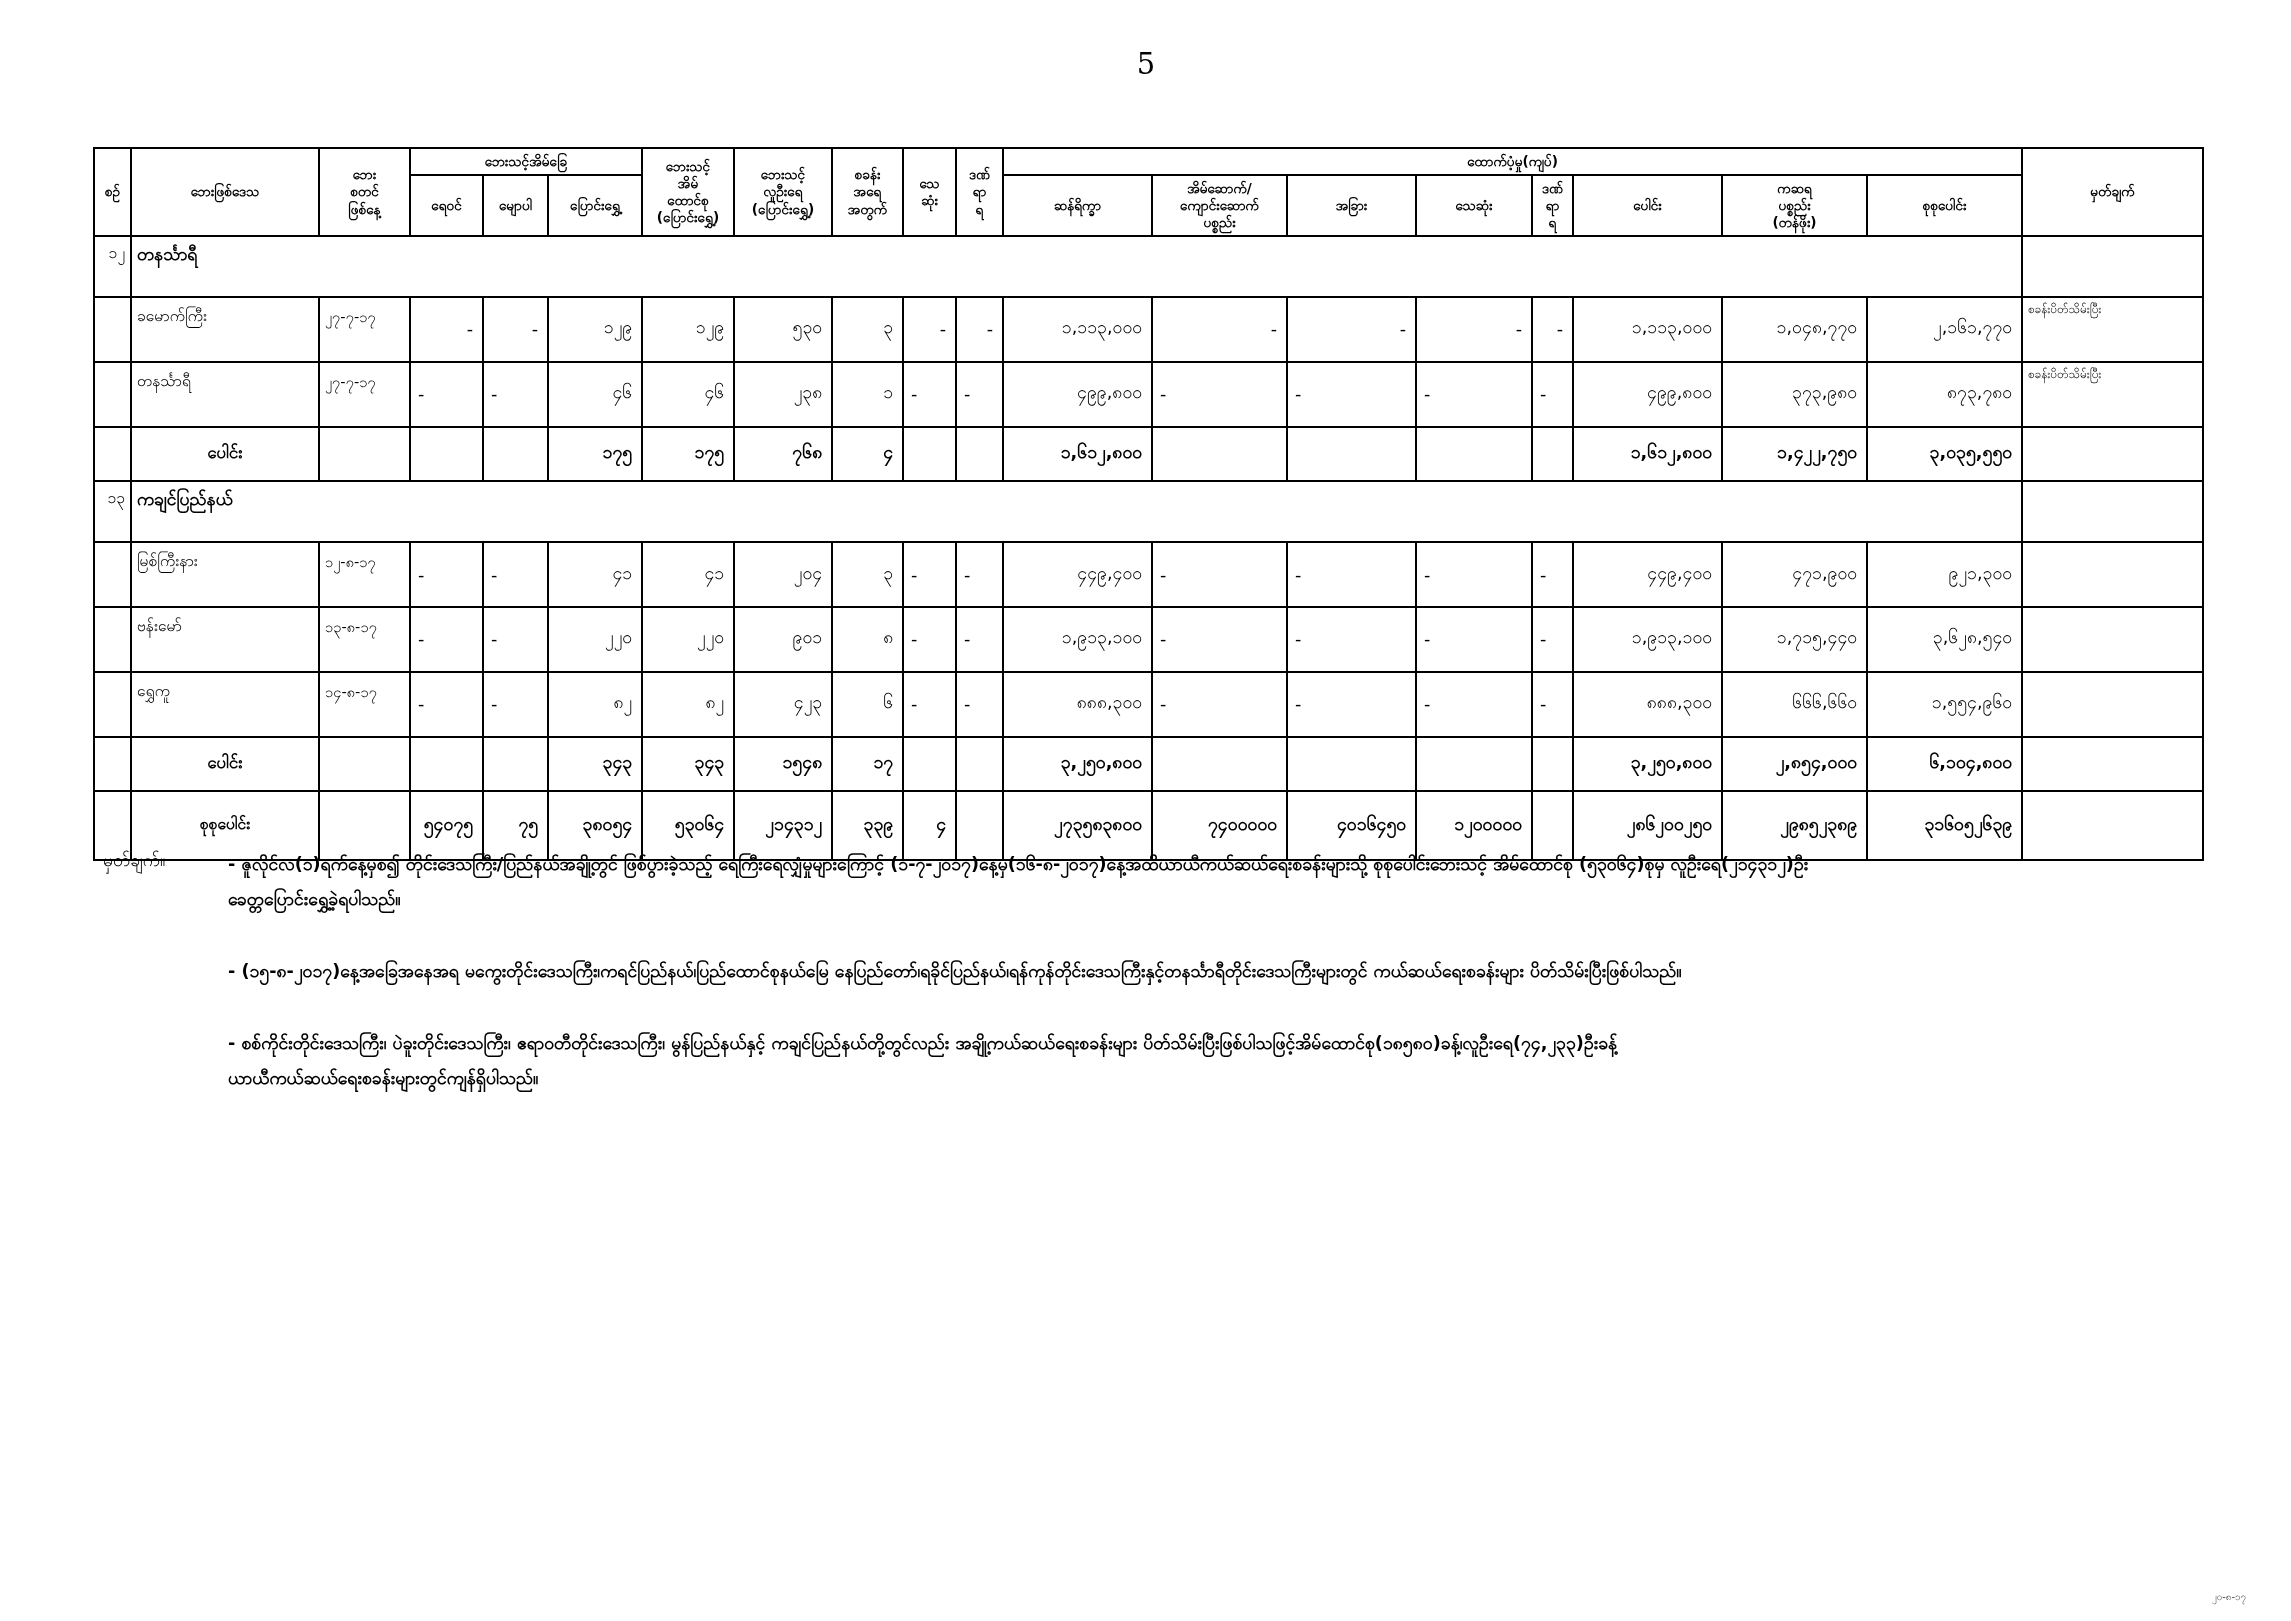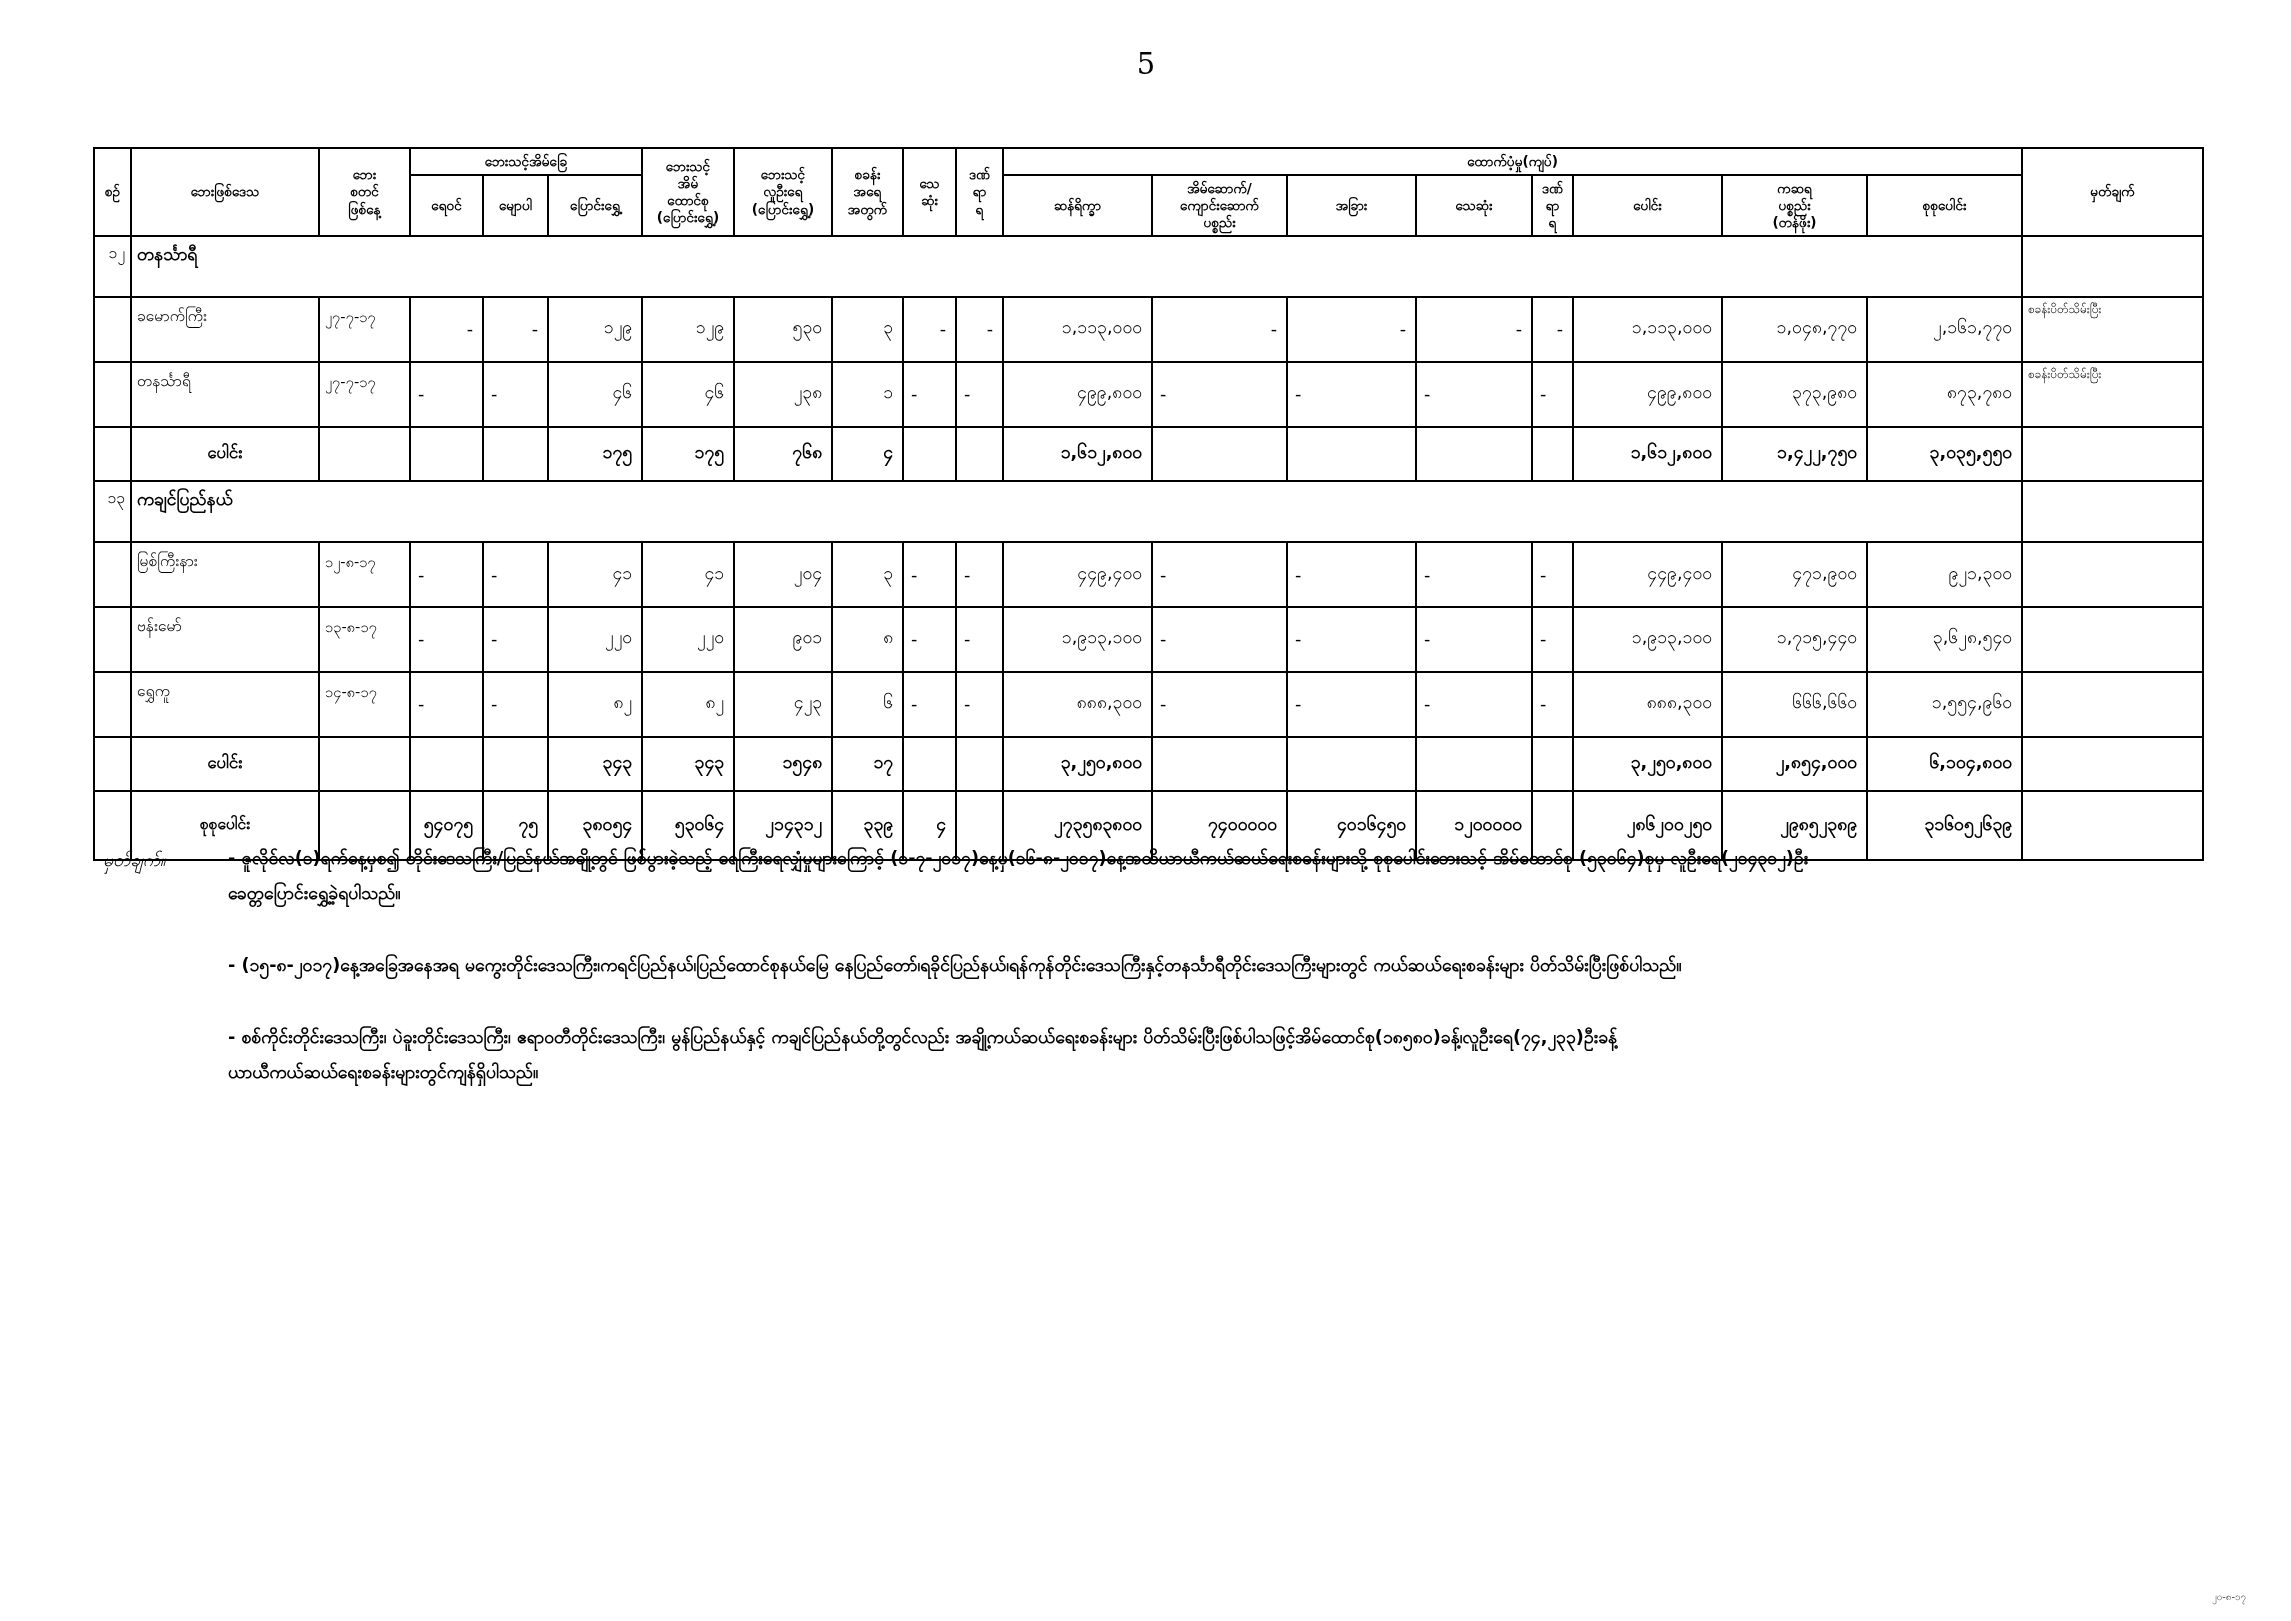--- a/index.html
+++ b/index.html
@@ -46,23 +46,23 @@
   tr.grand-row td{
     font-weight:bold;height:55px;font-size:17.6px;
     border-top:2.9px solid #000;
   }
   tr.grand-row td.tlabel{text-align:center;font-size:15.7px;}
   .notes{
     position:absolute;left:103px;top:841px;width:2107px;
     font-family:"DejaVu Sans",sans-serif;
   }
   .notes-label{
-    position:absolute;left:0;top:7.8px;font-size:17.6px;font-style:italic;
-  }
-  .notes-items{margin-left:125px;}
+    position:absolute;left:0;top:7.8px;font-size:17.6px;
+  }
+  .notes-items{margin-left:125px;margin-top:6px;}
   .note-item{margin-bottom:37px;font-weight:bold;font-size:17.6px;line-height:35px;}
   .corner-note{
     position:absolute;right:46px;bottom:15.7px;font-size:9.8px;color:#444;
     font-family:"DejaVu Sans",sans-serif;
   }
 </style>
 </head>
 <body>
 
 <div class="page">

